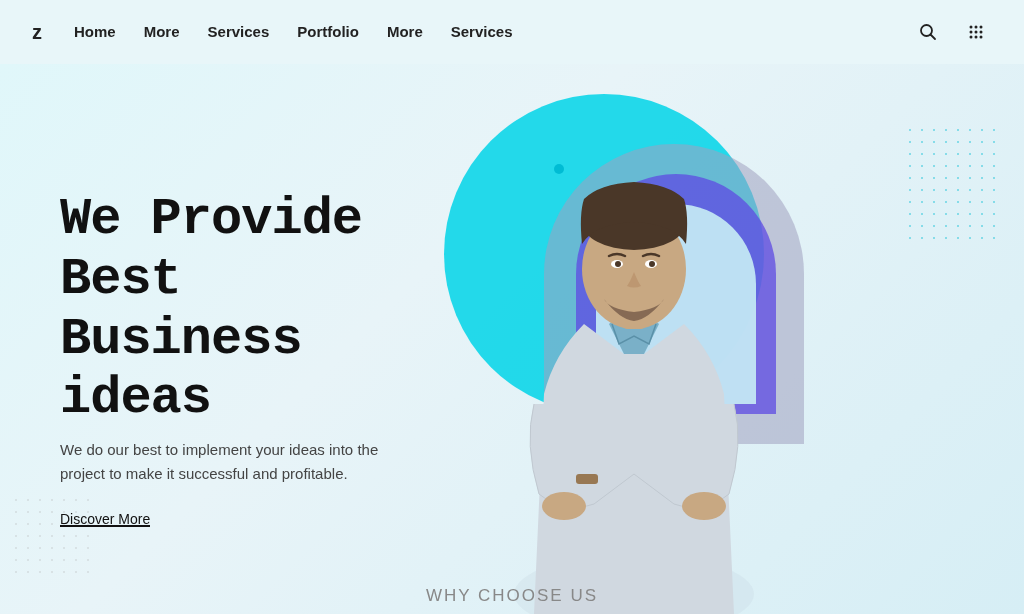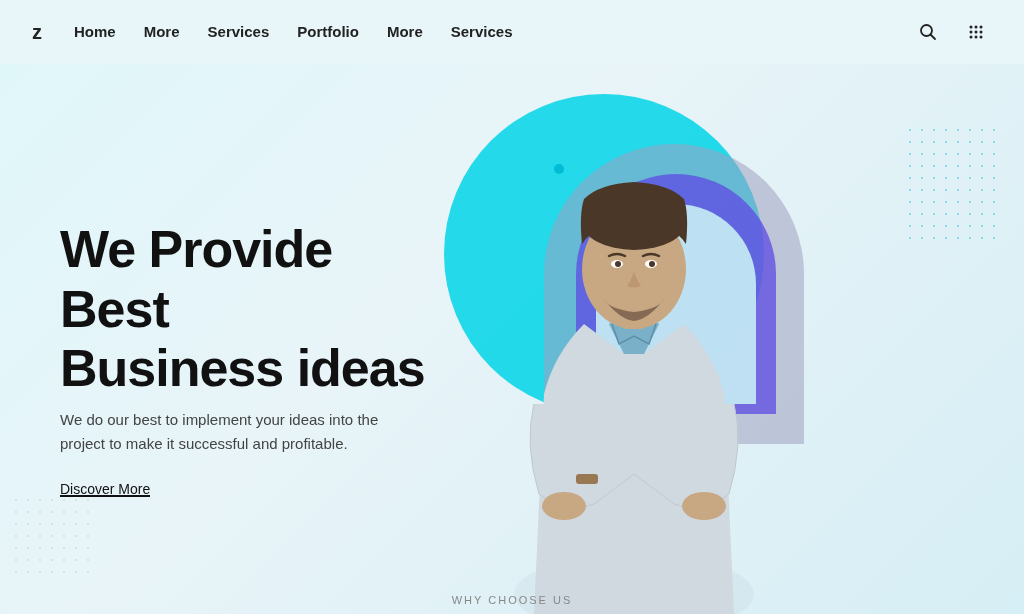--- a/index.html
+++ b/index.html
@@ -173,20 +173,21 @@
       padding-left: 60px;
       padding-top: 40px;
     }
     .hero-title {
       font-size: 52px;
       font-weight: 700;
       color: #111;
       line-height: 1.15;
       margin-bottom: 9px;
       letter-spacing: -1px;
+      font-family: Liberation Mono, monospace;
     }
     .hero-subtitle {
       font-size: 15px;
       color: #444;
       line-height: 1.6;
       margin-bottom: 24px;
       max-width: 320px;
     }
     .discover-btn {
       background: none;
@@ -209,21 +210,21 @@
       height: 2px;
       background: #111;
     }
 
     
     .bottom-hint {
       position: absolute;
       bottom: 0;
       left: 50%;
       transform: translateX(-50%);
-      font-size: 11px;
+      font-size: 17px;
       color: #888;
       letter-spacing: 2px;
       text-transform: uppercase;
       z-index: 10;
       padding-bottom: 8px;
     }
   </style>
 </head>
 <body>
 

